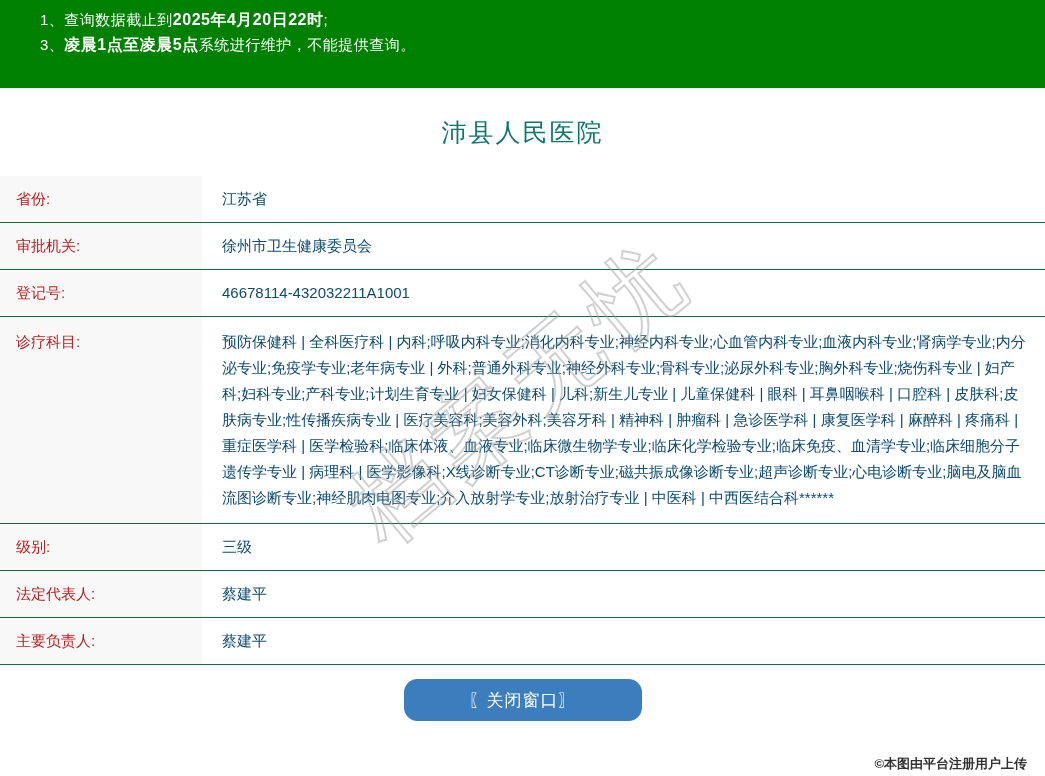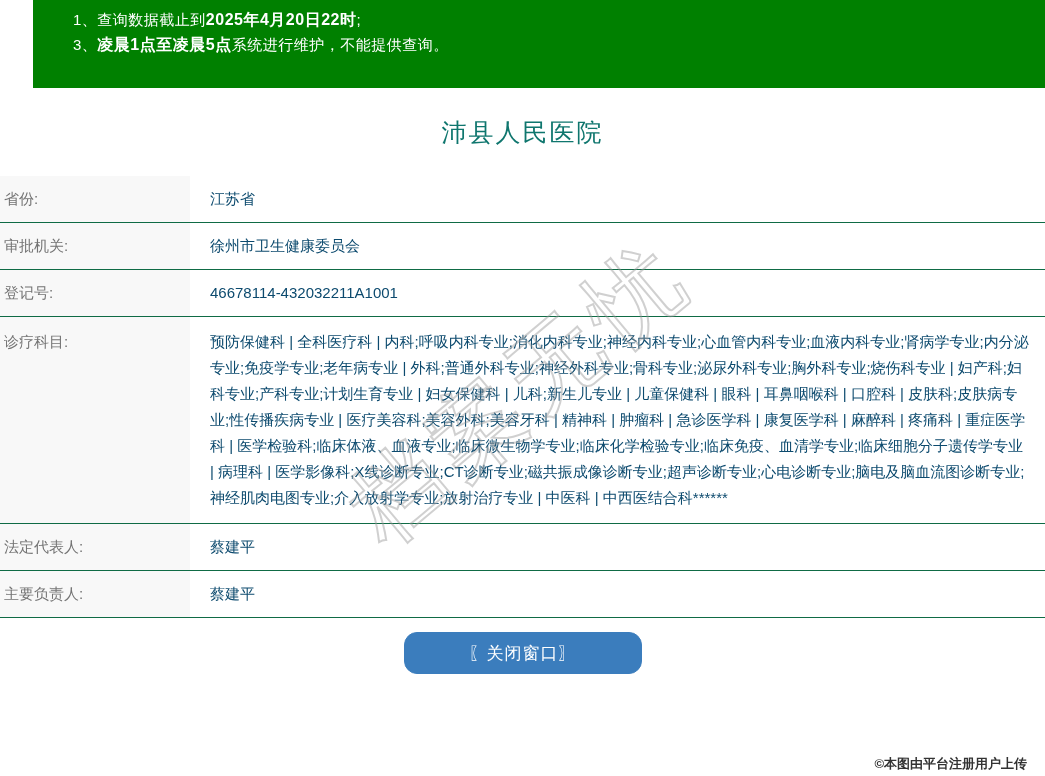--- a/index.html
+++ b/index.html
@@ -4,39 +4,39 @@
 <style>
   html,body{margin:0;padding:0;}
   body{
     width:1045px;height:776px;overflow:hidden;background:#fff;
     font-family:"Liberation Sans","DejaVu Sans",sans-serif;
     color:#333;position:relative;
   }
   
   .banner{
     background:#008000;color:#fff;
-    padding:7px 20px 7px 40px;height:74px;box-sizing:content-box;margin-left:33px;
+    padding:7px 20px 7px 40px;height:74px;box-sizing:content-box;
   }
   .banner .notice-line{
     font-size:15px;line-height:25px;letter-spacing:.5px;
   }
   .banner b{font-size:16px;}
   
   .title-wrap{height:88px;display:flex;align-items:center;justify-content:center;}
   .page-title{font-size:25px;font-weight:400;color:#0f766e;letter-spacing:2px;}
   
   table.info{
     width:1045px;border-collapse:collapse;table-layout:fixed;
   }
   table.info td{
     vertical-align:top;font-size:15px;line-height:20px;
     border-bottom:1px solid #0f6b45;
   }
   td.lbl{
-    width:176px;background:#f8f8f8;padding:13px 10px 13px 4px;color:#737373;
+    width:176px;background:#f8f8f8;padding:13px 10px 13px 16px;color:#b91c1c;
   }
   td.val{
     padding:13px 14px 13px 20px;background:#fff;color:#0c4a6e;
   }
   tr.tall td{line-height:26px;padding-top:12px;padding-bottom:12px;}
   
   .btn-row{display:flex;justify-content:center;margin-top:14px;}
   .close-btn{
     background:#3b7dbd;color:#fff;border:1px solid #3b7dbd;border-radius:13px;
     font-size:17px;letter-spacing:1px;width:238px;height:42px;cursor:pointer;
@@ -82,20 +82,24 @@
     </tr>
     <tr>
       <td class="lbl">登记号:</td>
       <td class="val">46678114-432032211A1001</td>
     </tr>
     <tr class="tall">
       <td class="lbl">诊疗科目:</td>
       <td class="val">预防保健科 | 全科医疗科 | 内科;呼吸内科专业;消化内科专业;神经内科专业;心血管内科专业;血液内科专业;肾病学专业;内分泌专业;免疫学专业;老年病专业 | 外科;普通外科专业;神经外科专业;骨科专业;泌尿外科专业;胸外科专业;烧伤科专业 | 妇产科;妇科专业;产科专业;计划生育专业 | 妇女保健科 | 儿科;新生儿专业 | 儿童保健科 | 眼科 | 耳鼻咽喉科 | 口腔科 | 皮肤科;皮肤病专业;性传播疾病专业 | 医疗美容科;美容外科;美容牙科 | 精神科 | 肿瘤科 | 急诊医学科 | 康复医学科 | 麻醉科 | 疼痛科 | 重症医学科 | 医学检验科;临床体液、血液专业;临床微生物学专业;临床化学检验专业;临床免疫、血清学专业;临床细胞分子遗传学专业 | 病理科 | 医学影像科;X线诊断专业;CT诊断专业;磁共振成像诊断专业;超声诊断专业;心电诊断专业;脑电及脑血流图诊断专业;神经肌肉电图专业;介入放射学专业;放射治疗专业 | 中医科 | 中西医结合科******</td>
     </tr>
     <tr>
+      <td class="lbl">级别:</td>
+      <td class="val">三级</td>
+    </tr>
+    <tr>
       <td class="lbl">法定代表人:</td>
       <td class="val">蔡建平</td>
     </tr>
     <tr>
       <td class="lbl">主要负责人:</td>
       <td class="val">蔡建平</td>
     </tr>
   </tbody>
 </table>
 

